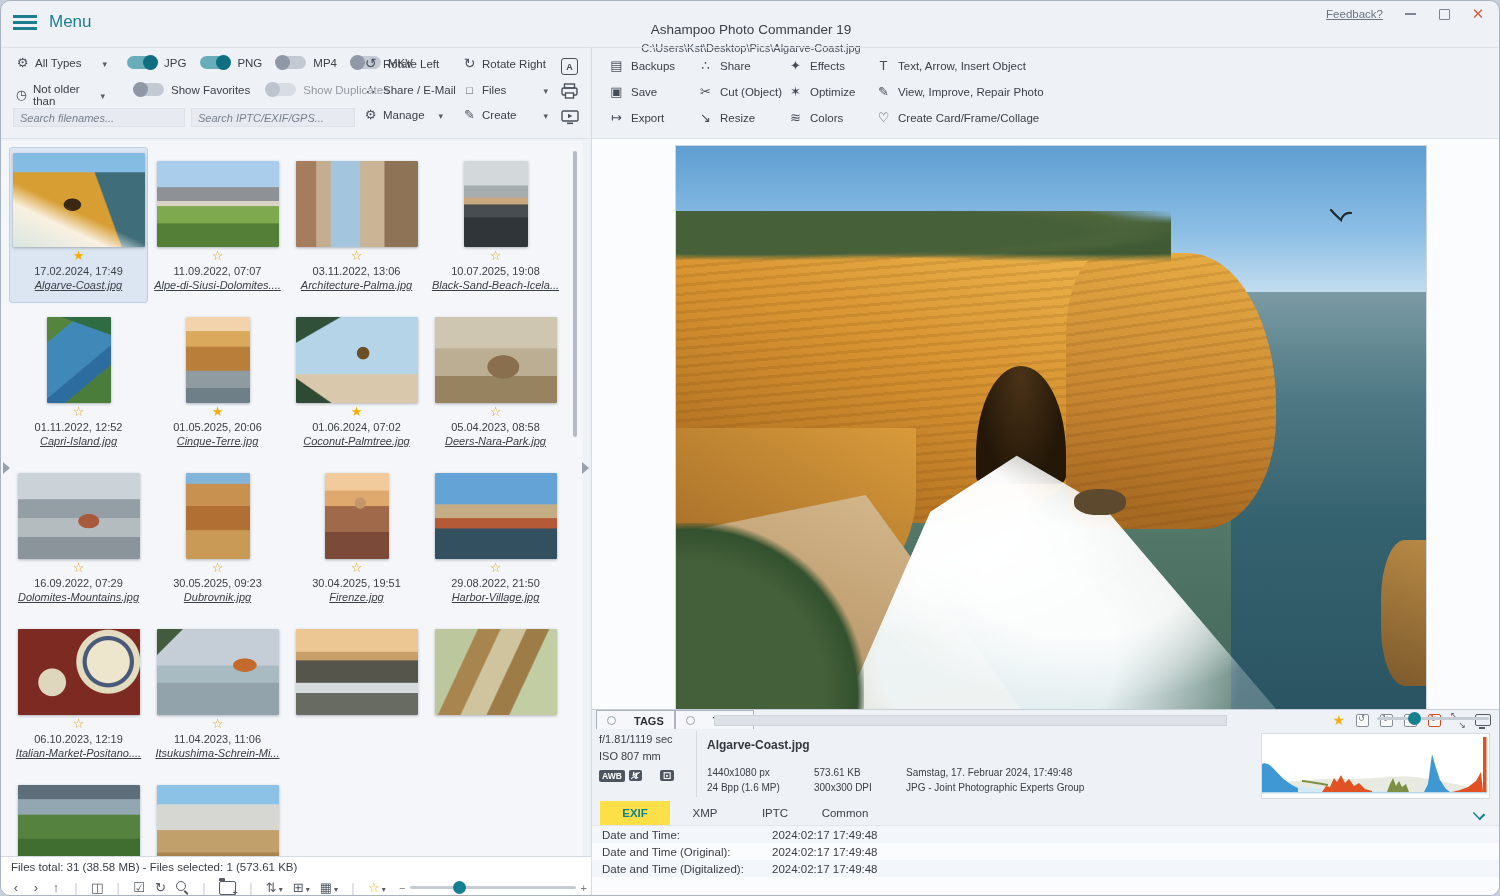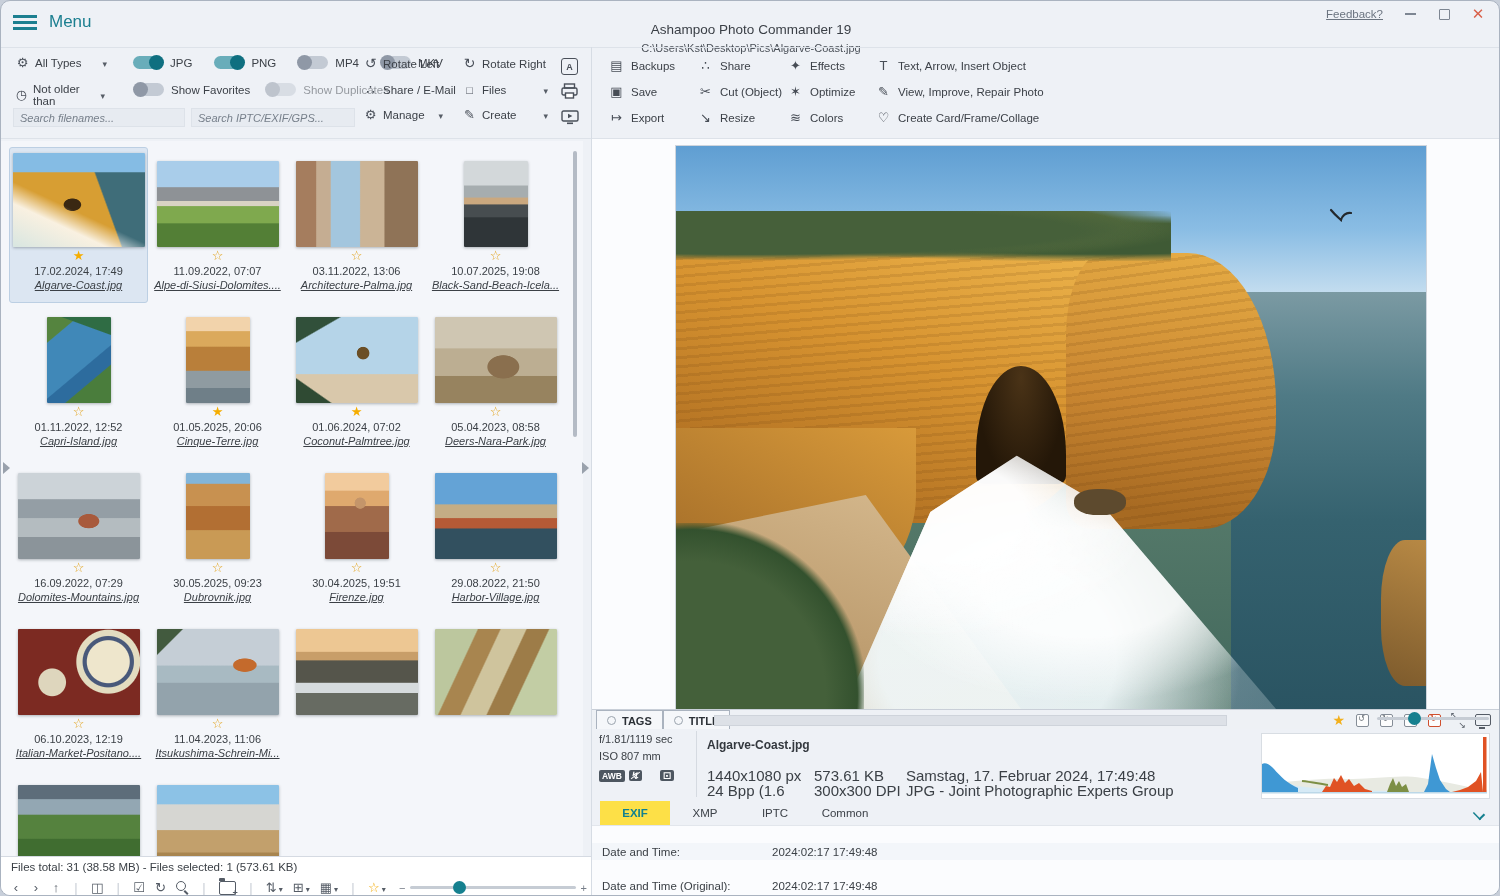--- a/index.html
+++ b/index.html
@@ -124,21 +124,21 @@
   .ph-cave{top:39%;left:40%;width:12%;height:21%;background:radial-gradient(ellipse at 50% 10%,#4a3317 0%,#241708 70%);border-radius:50% 50% 8px 8px/75% 75% 8px 8px;}
   .ph-beach{bottom:0;left:0;width:46%;height:38%;background:linear-gradient(200deg,#d9bd92,#bf9f72 60%,#a98a5e);clip-path:polygon(0 18%,55% 0,100% 100%,0 100%);}
   .ph-foam{bottom:0;left:16%;width:64%;height:50%;background:radial-gradient(ellipse at 30% 30%,rgba(255,255,255,.95) 0 18%,rgba(255,255,255,0) 45%),radial-gradient(ellipse at 60% 55%,rgba(255,255,255,.85) 0 25%,rgba(255,255,255,0) 55%),radial-gradient(ellipse at 42% 82%,rgba(240,248,250,.9) 0 30%,rgba(255,255,255,0) 62%),linear-gradient(120deg,rgba(255,255,255,.55),rgba(228,240,242,.25));clip-path:polygon(10% 100%,28% 30%,46% 10%,64% 28%,100% 100%);}
   .ph-veg-corner{bottom:-3%;left:-3%;width:28%;height:36%;background:radial-gradient(ellipse at 18% 85%,#44603a 0 55%,#33512e 68%,rgba(0,0,0,0) 72%);}
   .ph-rock{top:61%;left:53%;width:7%;height:4.5%;background:#5d4a2e;border-radius:45%;}
   .ph-rock2{top:70%;right:-2%;width:8%;height:26%;background:linear-gradient(200deg,#b98a45,#7c5a2c);border-radius:40% 10% 10% 40%;}
   .ph-bird{top:11%;left:87%;}
   
   .pvbar{position:absolute;top:708px;left:591px;right:0;height:20px;background:#eef1f5;border-top:1px solid #c9cfd8;box-sizing:border-box;}
   .ptabs{position:absolute;left:4px;top:0;display:flex;}
-  .ptab{display:flex;align-items:center;gap:6px;height:19px;padding:0 10px;background:#f5f7fa;border:1px solid #aab3bf;border-bottom:none;font-size:11px;font-weight:bold;color:#2b3036;cursor:pointer;}
+  .ptab{display:flex;align-items:center;gap:18px;height:19px;padding:0 10px;background:#f5f7fa;border:1px solid #aab3bf;border-bottom:none;font-size:11px;font-weight:bold;color:#2b3036;cursor:pointer;}
   .ptab-circle{width:9px;height:9px;border-radius:50%;border:1.4px solid #9aa3ad;box-sizing:border-box;}
   .tabstrip{position:absolute;left:122px;top:5px;height:11px;right:272px;background:#dde1e7;border:1px solid #cfd4db;box-sizing:border-box;cursor:pointer;}
   .pvicons{position:absolute;right:8px;top:1px;display:flex;align-items:center;gap:11px;height:18px;}
   .pvic{display:inline-flex;align-items:center;justify-content:center;font-size:13px;color:#555c66;cursor:pointer;}
   .ico-favorite-star{color:#f3b01c;font-size:14px;}
   .ico-rotate-left-box,.ico-rotate-right-box,.ico-flip-box,.ico-rotate-all-box{width:11px;height:11px;border:1px solid #858d97;border-radius:2px;position:relative;background:#fdfdfd;}
   .ico-rotate-left-box::after{content:"\21BA";font-size:8px;color:#6a7178;position:absolute;left:1px;top:-1px;}
   .ico-rotate-right-box::after{content:"\21BB";font-size:8px;color:#6a7178;position:absolute;left:1px;top:-1px;}
   .ico-flip-box::after{content:"\2194";font-size:8px;color:#6a7178;position:absolute;left:1px;top:-1px;}
   .ico-rotate-all-box{border-color:#cf4f2e;}
@@ -153,32 +153,32 @@
   
   .infopanel{position:absolute;top:728px;left:591px;right:0;height:72px;background:#eef1f6;}
   .exifbox{position:absolute;left:0;top:2px;width:104px;height:66px;border-right:1px solid #d5dae1;font-size:11px;color:#3b4046;}
   .exrow{display:flex;justify-content:flex-start;padding:0 7px;line-height:17px;}
   .badgerow{display:flex;gap:4px;padding:5px 0 0 7px;align-items:center;}
   .badge{background:#4d5660;color:#fff;font-size:8.5px;font-weight:bold;padding:1.5px 3px;border-radius:2px;line-height:1;}
   .badge.glyph{font-size:10px;padding:0.5px 2.5px;position:relative;}
   .badge.strike::after{content:"";position:absolute;left:1px;top:5px;width:11px;height:1.3px;background:#fff;transform:rotate(-38deg);}
   .badge.meter{margin-left:14px;}
   .fi-name{position:absolute;left:115px;top:9px;font-size:12px;font-weight:bold;color:#33383e;}
-  .fi-grid{position:absolute;left:115px;top:38px;display:grid;grid-template-columns:107px 92px auto;grid-auto-rows:15px;font-size:15px;color:#3b4046;}
+  .fi-grid{position:absolute;left:115px;top:38px;display:grid;grid-template-columns:107px 92px auto;grid-auto-rows:15px;font-size:10px;color:#3b4046;}
   .hist{position:absolute;right:9px;top:4px;width:227px;height:64px;background:#fff;border:1px solid #d8dde3;}
   
   .metapanel{position:absolute;top:800px;left:591px;right:0;bottom:0;background:#fbfcfe;}
   .mtabbar{position:relative;height:24px;background:#eef1f6;border-bottom:1px solid #e2e6ec;display:flex;padding-left:8px;}
   .mtab{min-width:70px;text-align:center;font-size:11.5px;color:#3c4148;line-height:24px;cursor:pointer;}
   .mtab.active{background:#fde047;color:#12818f;font-weight:bold;}
   .meta-collapse{position:absolute;right:14px;top:6px;width:12px;height:12px;cursor:pointer;}
   .meta-collapse::before{content:"";position:absolute;left:1px;top:2px;width:8px;height:8px;border-right:2px solid #15808f;border-bottom:2px solid #15808f;transform:rotate(45deg) scale(1,.75);}
   .mrows{font-size:11.5px;color:#3b4046;}
   .msection{padding:3px 10px;}
-  .mrow{display:flex;padding:2.5px 10px;margin-top:17px;}
+  .mrow{display:flex;padding:2.5px 10px;}
   .mrow:nth-child(odd){background:#f3f6fa;}
   .mlabel{width:170px;flex:none;}
   svg{display:block;}
 </style>
 </head>
 <body>
 
 <div id="window">
 
   <div class="titlebar">
@@ -200,21 +200,21 @@
   <div class="hdiv" style="top:46px"></div>
   <div class="vdivider"></div>
 
   <div class="ltb">
     <div class="lrow" style="top:9px">
       <div class="cluster" style="left:14px;width:92px">
         <span class="gico g-gear"></span>
         <span>All Types</span>
         <span class="caret"></span>
       </div>
-      <div class="cluster" style="left:132px;gap:22px">
+      <div class="cluster" style="left:126px;gap:14px">
 
       <span class="toggle on">
             <span class="tgl"></span>
             <span>JPG</span>
           </span>
           <span class="toggle on">
             <span class="tgl"></span>
             <span>PNG</span>
           </span>
           <span class="toggle">

